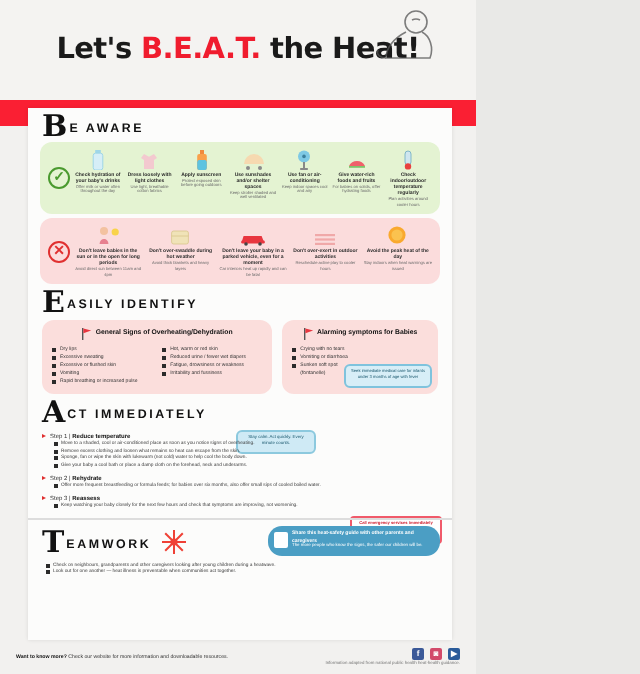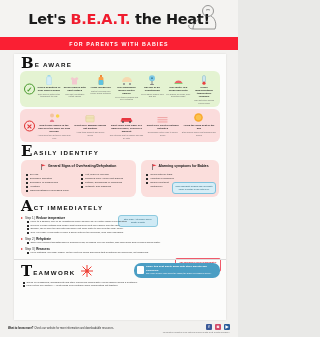--- a/index.html
+++ b/index.html
@@ -11,21 +11,21 @@
   }
   .poster {
     position: relative;
     width: 238px; height: 337px;
     background: #f2f1ef;
   }
 
   
   .header {
     position: relative;
-    height: 37px;
+    height: 50px;
     background: #f4f3f1;
     display: flex; align-items: center; justify-content: center;
   }
   .title {
     font-size: 14.5px; font-weight: bold; letter-spacing: -0.3px;
     color: #1a1a1a; white-space: nowrap;
     font-family: "DejaVu Sans", sans-serif;
   }
   .title .hl { color: #f01c2e; }
   .baby-sketch { position: absolute; right: 18px; top: 4px; opacity: .75; }

